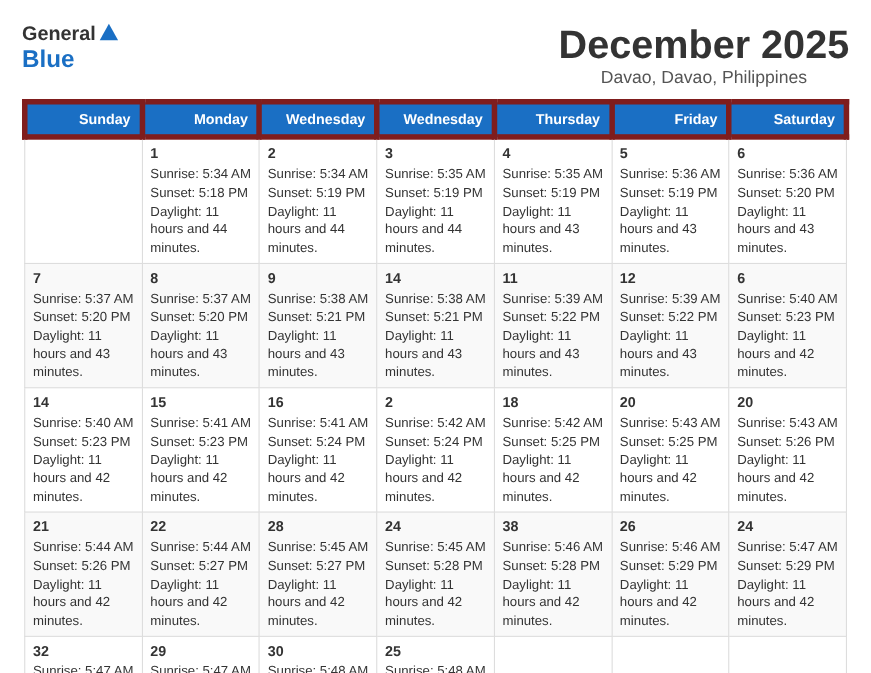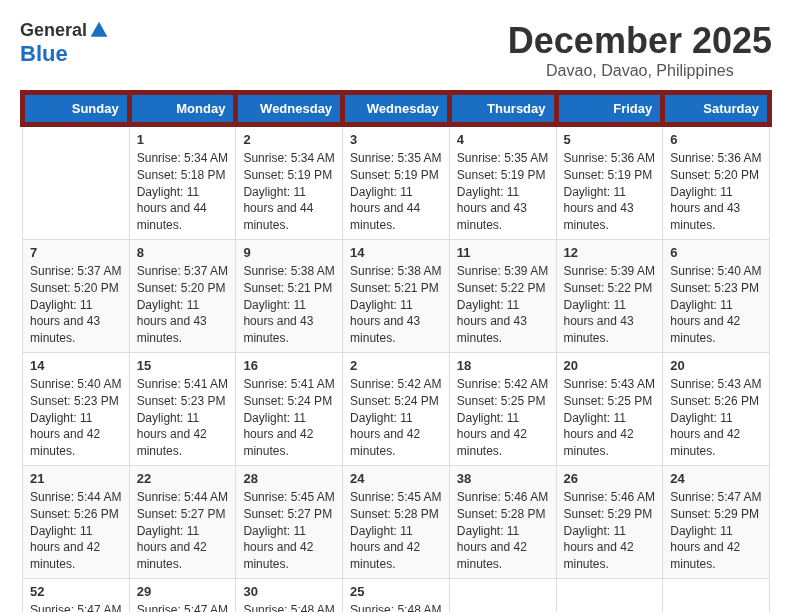--- a/index.html
+++ b/index.html
@@ -238,21 +238,21 @@
           <span class="day-number">26</span>
           <div class="day-info">Sunrise: 5:46 AM<br>Sunset: 5:29 PM<br>Daylight: 11 hours and 42 minutes.</div>
         </td>
         <td>
           <span class="day-number">24</span>
           <div class="day-info">Sunrise: 5:47 AM<br>Sunset: 5:29 PM<br>Daylight: 11 hours and 42 minutes.</div>
         </td>
       </tr>
       <tr class="row-odd">
         <td>
-          <span class="day-number">52</span>
+          <span class="day-number">32</span>
           <div class="day-info">Sunrise: 5:47 AM<br>Sunset: 5:30 PM<br>Daylight: 11 hours and 42 minutes.</div>
         </td>
         <td>
           <span class="day-number">29</span>
           <div class="day-info">Sunrise: 5:47 AM<br>Sunset: 5:30 PM<br>Daylight: 11 hours and 42 minutes.</div>
         </td>
         <td>
           <span class="day-number">30</span>
           <div class="day-info">Sunrise: 5:48 AM<br>Sunset: 5:31 PM<br>Daylight: 11 hours and 42 minutes.</div>
         </td>

